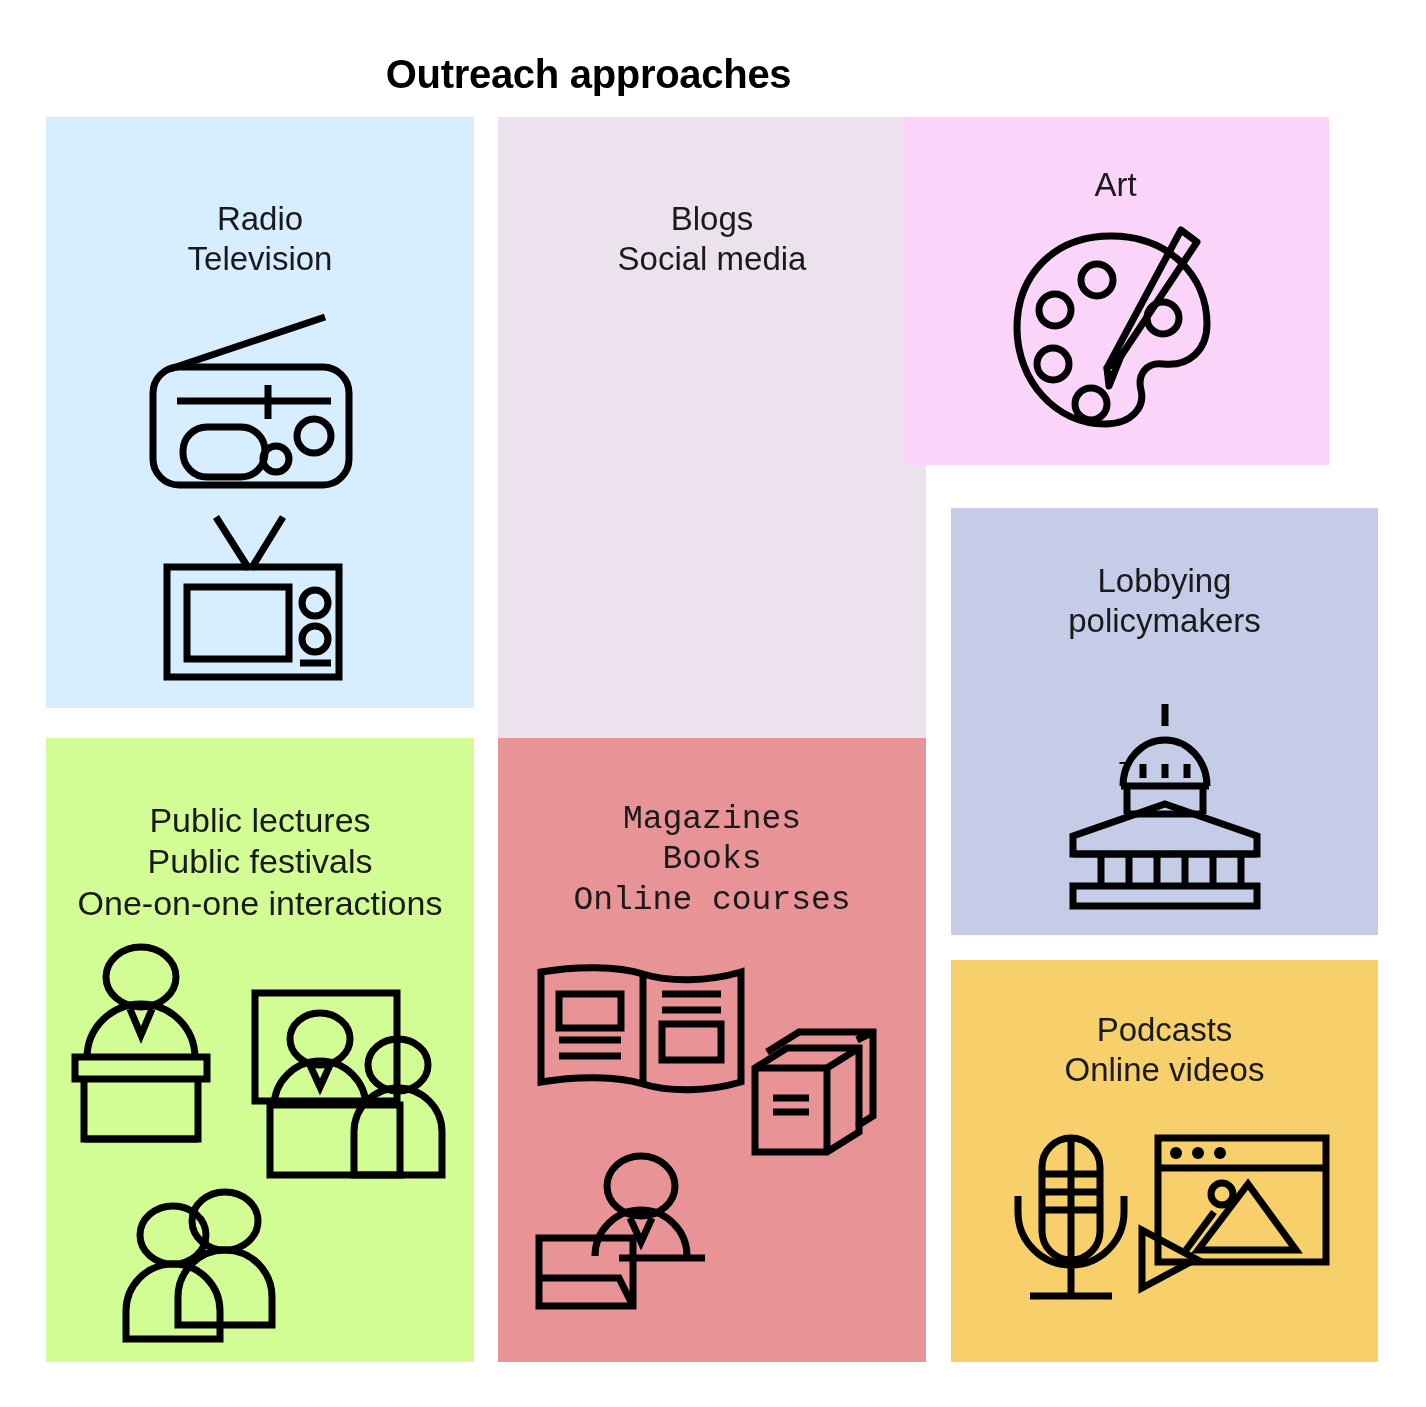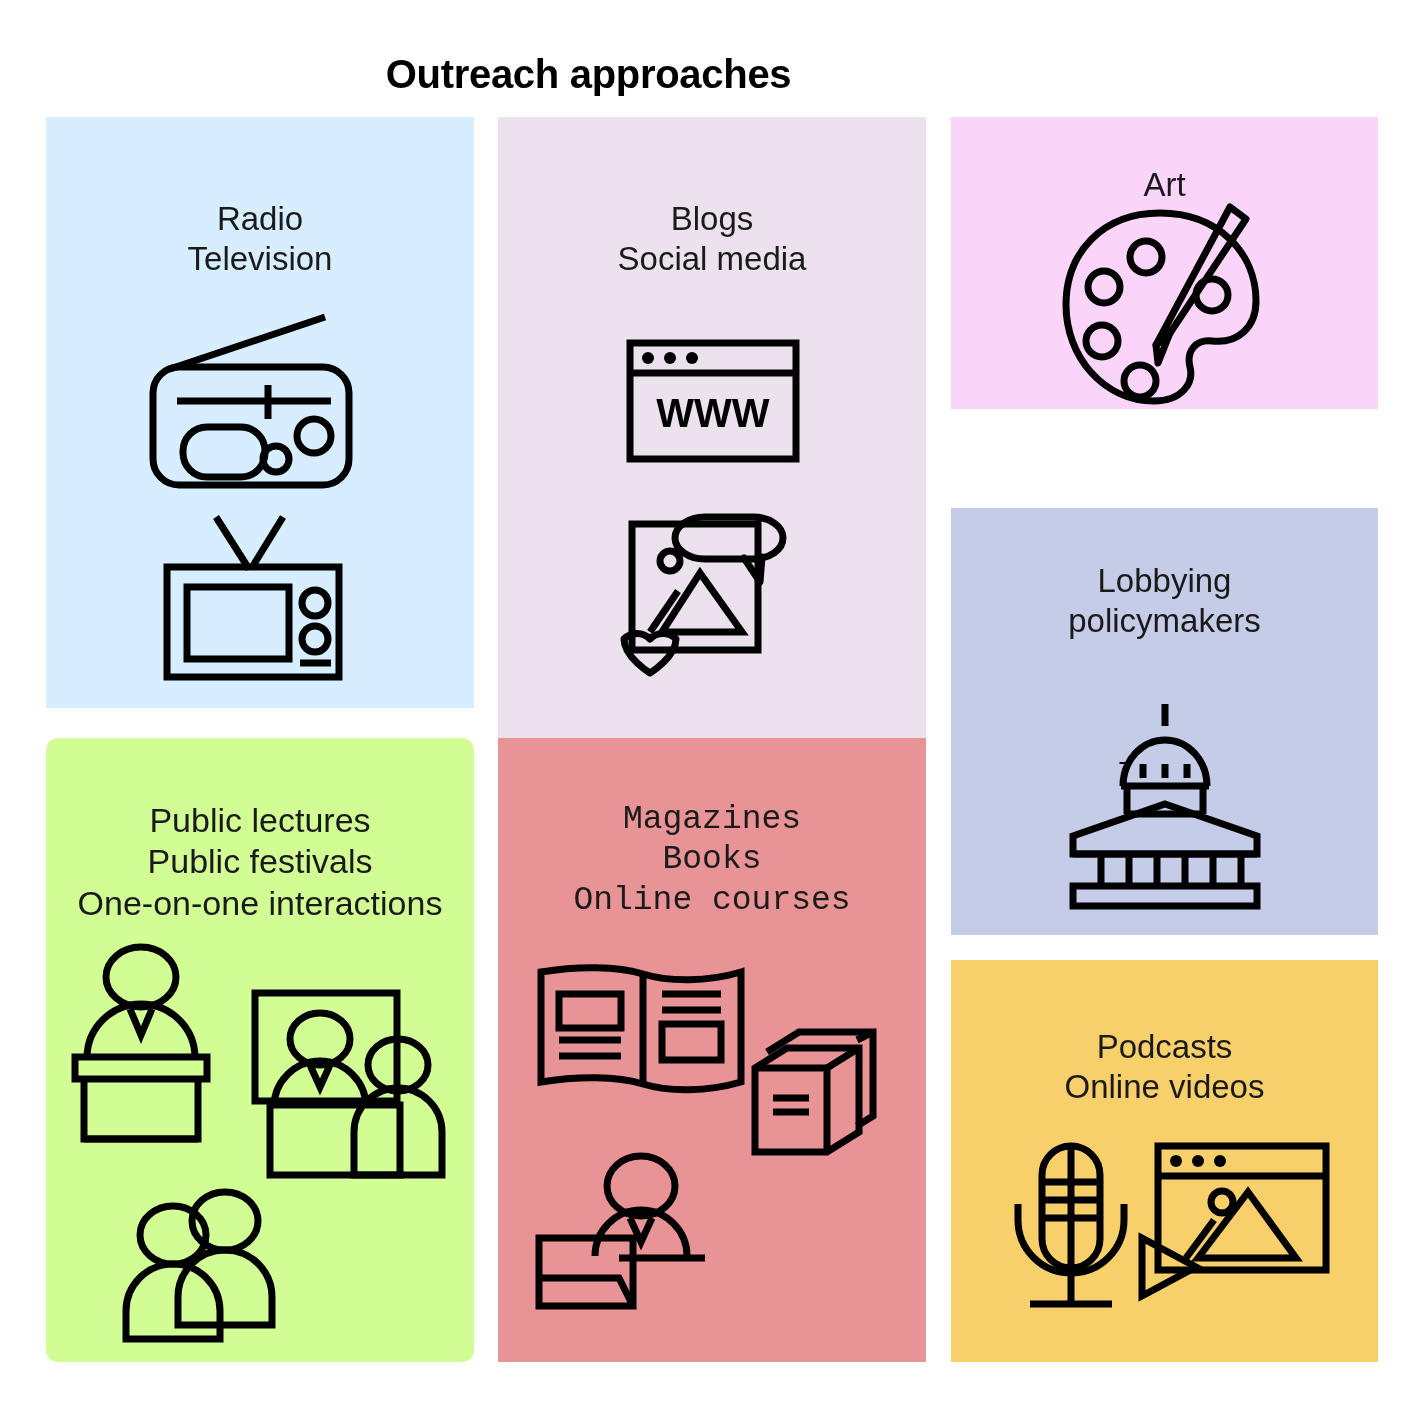--- a/index.html
+++ b/index.html
@@ -67,31 +67,31 @@
     stroke: #000000;
     stroke-width: 7;
     stroke-linecap: round;
     stroke-linejoin: round;
   }
   .fill-blk { fill: #000000; stroke: none; }
 
   
   #panel-radio-tv     { left: 46px;  top: 117px;  width: 428px;  height: 591px; justify-content: flex-end; }
   #panel-blogs-social { left: 498px; top: 117px;  width: 428px;  height: 652px; }
-  #panel-art          { left: 951px; top: 117px;  width: 427px;  height: 292px; }
+  #panel-art          { left: 902px; top: 117px;  width: 427px;  height: 348px; }
   #panel-lobbying     { left: 951px; top: 508px;  width: 427px;  height: 427px; gap: 32px; }
   #panel-podcasts     { left: 951px; top: 960px;  width: 427px;  height: 402px; }
   #panel-public       { left: 46px;  top: 738px;  width: 428px;  height: 624px; }
   #panel-magazines    { left: 498px; top: 738px;  width: 428px;  height: 624px; }
 
   #panel-radio-tv     .panel-label { padding-top: 82px; }
   #panel-blogs-social .panel-label { padding-top: 82px; }
   #panel-art          .panel-label { padding-top: 48px; }
   #panel-lobbying     .panel-label { padding-top: 53px; }
-  #panel-podcasts     .panel-label { padding-top: 27px; margin-top: 40px; }
+  #panel-podcasts     .panel-label { padding-top: 50px; }
   #panel-public       .panel-label { padding-top: 62px; font-size: 34px; }
   #panel-magazines    .panel-label { padding-top: 62px; }
 </style>
 </head>
 <body>
 
 <div id="infographic">
 
   <div class="title">Outreach approaches</div>
 
@@ -118,41 +118,20 @@
           <circle class="ln" cx="180" cy="330" r="13"></circle>
           <path class="ln" d="M165 354 H196"></path>
         </g>
       </svg>
     </div>
   </div>
 
   <div class="panel" id="panel-blogs-social" style="background: rgb(236, 226, 238);">
     <div class="panel-label">Blogs
 Social media</div>
-    <div class="icon-area">
-      <svg width="240" height="370" viewBox="0 0 240 370">
-        <g>
-          <rect class="ln" x="38" y="4" width="166" height="116"></rect>
-          <path class="ln" d="M38 34 H204"></path>
-          <circle class="fill-blk" cx="56" cy="19" r="6"></circle>
-          <circle class="fill-blk" cx="78" cy="19" r="6"></circle>
-          <circle class="fill-blk" cx="100" cy="19" r="6"></circle>
-          <text x="121" y="88" text-anchor="middle" font-family="'Liberation Sans', sans-serif" font-size="40" font-weight="bold" fill="#000000">WWW</text>
-        </g>
-        <g>
-          <rect class="ln" x="40" y="185" width="126" height="126"></rect>
-          <path class="ln-round" d="M113 178 h48 a30 21 0 0 1 0 42 h-48 a30 21 0 0 1 0 -42 z"></path>
-          <path class="ln-round" d="M152 219 L168 243 L170 218"></path>
-          <circle class="ln" cx="78" cy="222" r="10"></circle>
-          <path class="ln" d="M70 293 L108 234 L150 293 Z"></path>
-          <path class="ln" d="M58 293 L86 252"></path>
-          <path class="ln-round" d="M46 303 a18 18 0 0 1 26 0 a18 18 0 0 1 26 0 c0 18 -26 34 -26 34 c0 0 -26 -16 -26 -34 z" transform="translate(-14,-3)"></path>
-        </g>
-      </svg>
-    </div>
   </div>
 
   <div class="panel" id="panel-art" style="background: rgb(251, 213, 249);">
     <div class="panel-label">Art</div>
     <div class="icon-area">
       <svg width="210" height="215" viewBox="0 0 210 215">
         <path class="ln-round" d="M100 8 C42 8 6 48 6 100 C6 152 44 196 94 196 C122 196 134 178 130 162 C126 146 136 134 152 136 C178 139 196 122 196 96 C196 48 158 8 100 8 Z"></path>
         <circle class="ln" cx="86" cy="52" r="16"></circle>
         <circle class="ln" cx="44" cy="82" r="16"></circle>
         <circle class="ln" cx="42" cy="136" r="16"></circle>
@@ -215,21 +194,21 @@
           <circle class="fill-blk" cx="220" cy="19" r="6"></circle>
           <circle class="ln" cx="222" cy="60" r="11"></circle>
           <path class="ln" d="M198 116 L248 50 L296 116 Z"></path>
           <path class="ln" d="M186 116 L214 78"></path>
           <path class="ln" d="M142 96 L196 125 L142 154 Z"></path>
         </g>
       </svg>
     </div>
   </div>
 
-  <div class="panel" id="panel-public" style="background: rgb(210, 253, 149); border-radius: 12px;">
+  <div class="panel" id="panel-public" style="background: rgb(210, 253, 149);">
     <div class="panel-label">Public lectures
 Public festivals
 One-on-one interactions</div>
     <div class="icon-area">
       <svg width="380" height="400" viewBox="0 0 380 400">
         <g>
           <ellipse class="ln" cx="71" cy="34" rx="35" ry="30"></ellipse>
           <path class="ln" d="M17 115 A54 54 0 0 1 125 115"></path>
           <path class="ln" d="M60 66 L71 92 L82 66"></path>
           <rect class="ln" x="5" y="114" width="132" height="22"></rect>

